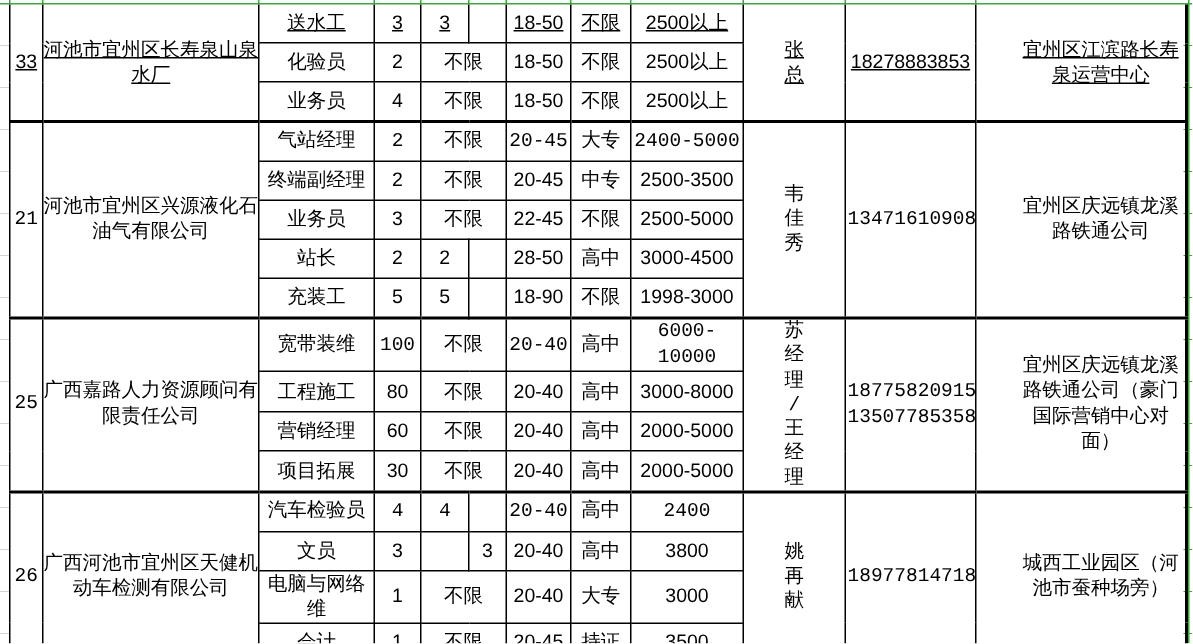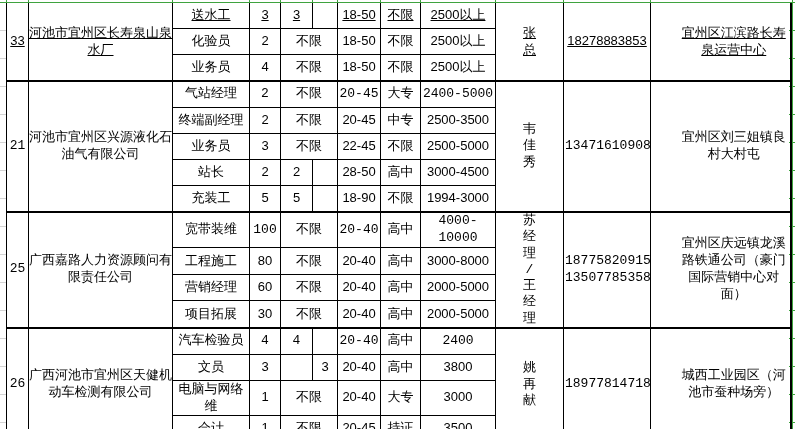--- a/index.html
+++ b/index.html
@@ -120,21 +120,21 @@
           <td>气站经理</td>
           <td>2</td>
           <td colspan="2">不限</td>
           <td>20-45</td>
           <td>大专</td>
           <td>2400-5000</td>
           <td rowspan="5" class="contact">韦
 佳
 秀</td>
           <td rowspan="5" class="phone">13471610908</td>
-          <td rowspan="5" class="address">宜州区刘三姐镇良村大村屯</td>
+          <td rowspan="5" class="address">宜州区庆远镇龙溪路铁通公司</td>
         </tr>
         <tr>
           <td>终端副经理</td>
           <td>2</td>
           <td colspan="2">不限</td>
           <td>20-45</td>
           <td>中专</td>
           <td>2500-3500</td>
         </tr>
         <tr>
@@ -154,31 +154,31 @@
           <td>高中</td>
           <td>3000-4500</td>
         </tr>
         <tr>
           <td>充装工</td>
           <td>5</td>
           <td>5</td>
           <td></td>
           <td>18-90</td>
           <td>不限</td>
-          <td>1994-3000</td>
+          <td>1998-3000</td>
         </tr>
         <tr class="sec-first">
           <td rowspan="4">25</td>
           <td rowspan="4" class="company">广西嘉路人力资源顾问有限责任公司</td>
           <td>宽带装维</td>
           <td>100</td>
           <td colspan="2">不限</td>
           <td>20-40</td>
           <td>高中</td>
-          <td>4000-10000</td>
+          <td>6000-10000</td>
           <td rowspan="4" class="contact">苏
 经
 理
 /
 王
 经
 理</td>
           <td rowspan="4" class="phone">18775820915
 13507785358</td>
           <td rowspan="4" class="address">宜州区庆远镇龙溪路铁通公司（豪门国际营销中心对面）</td>

